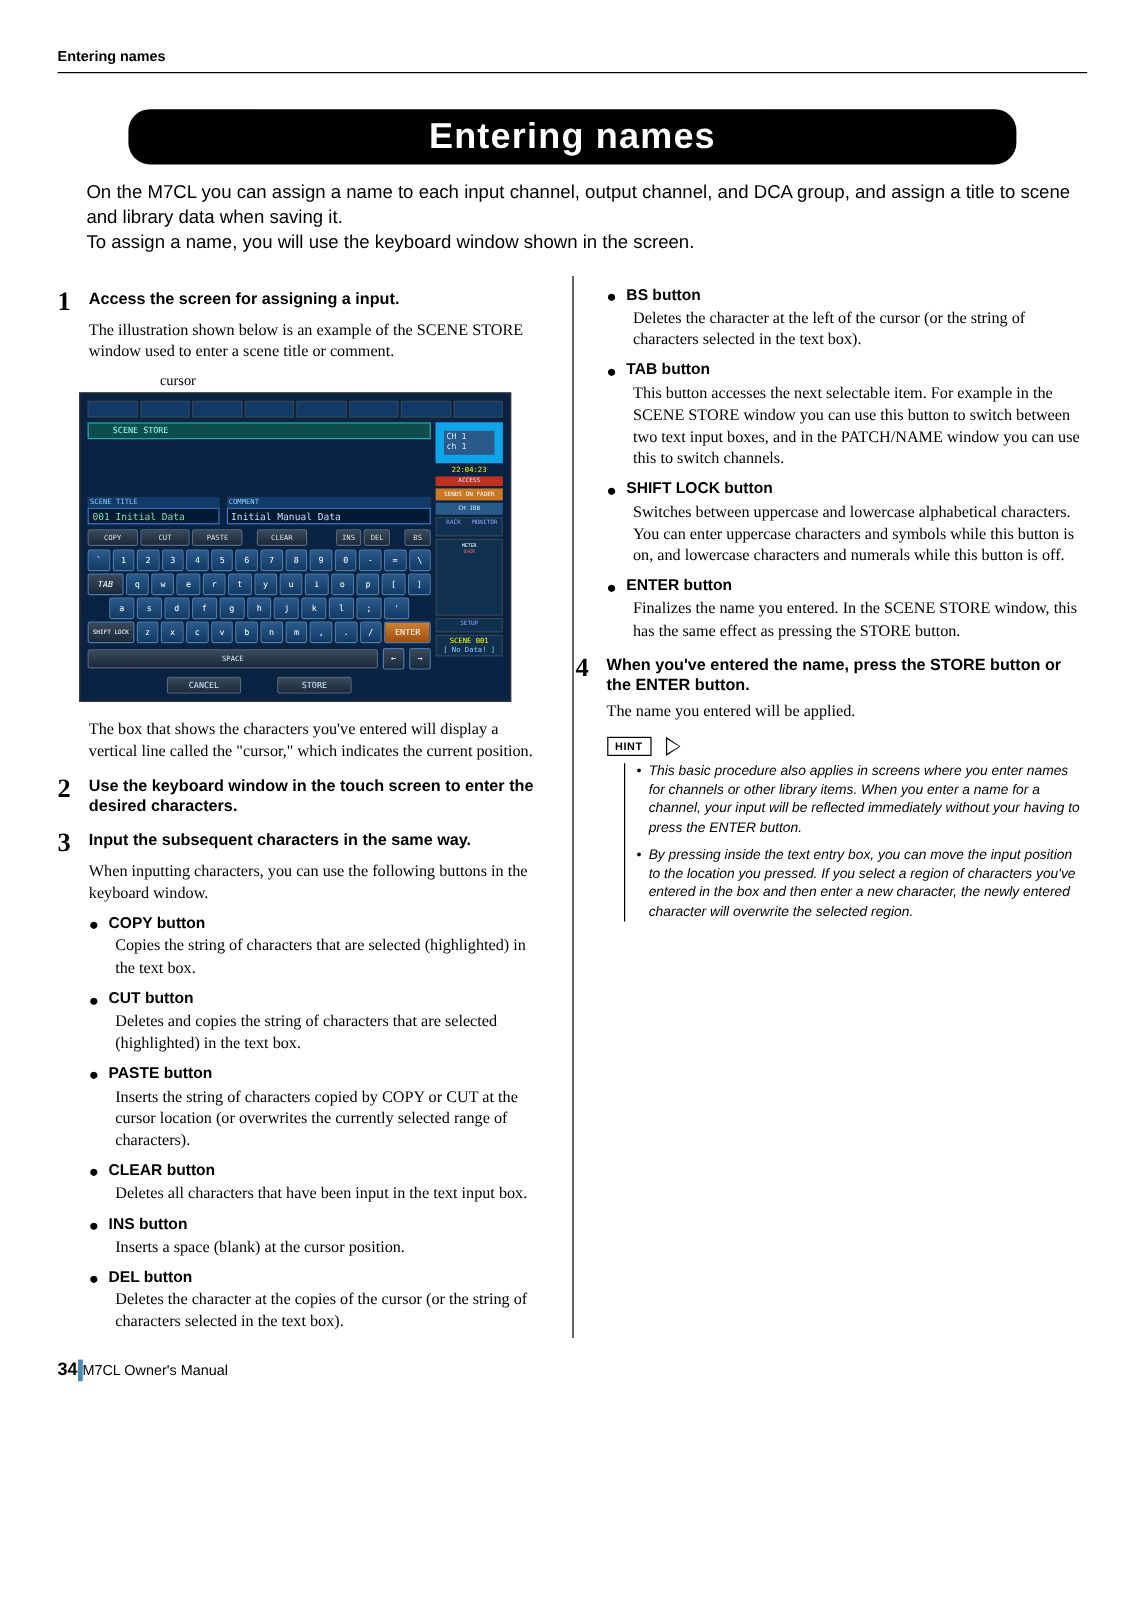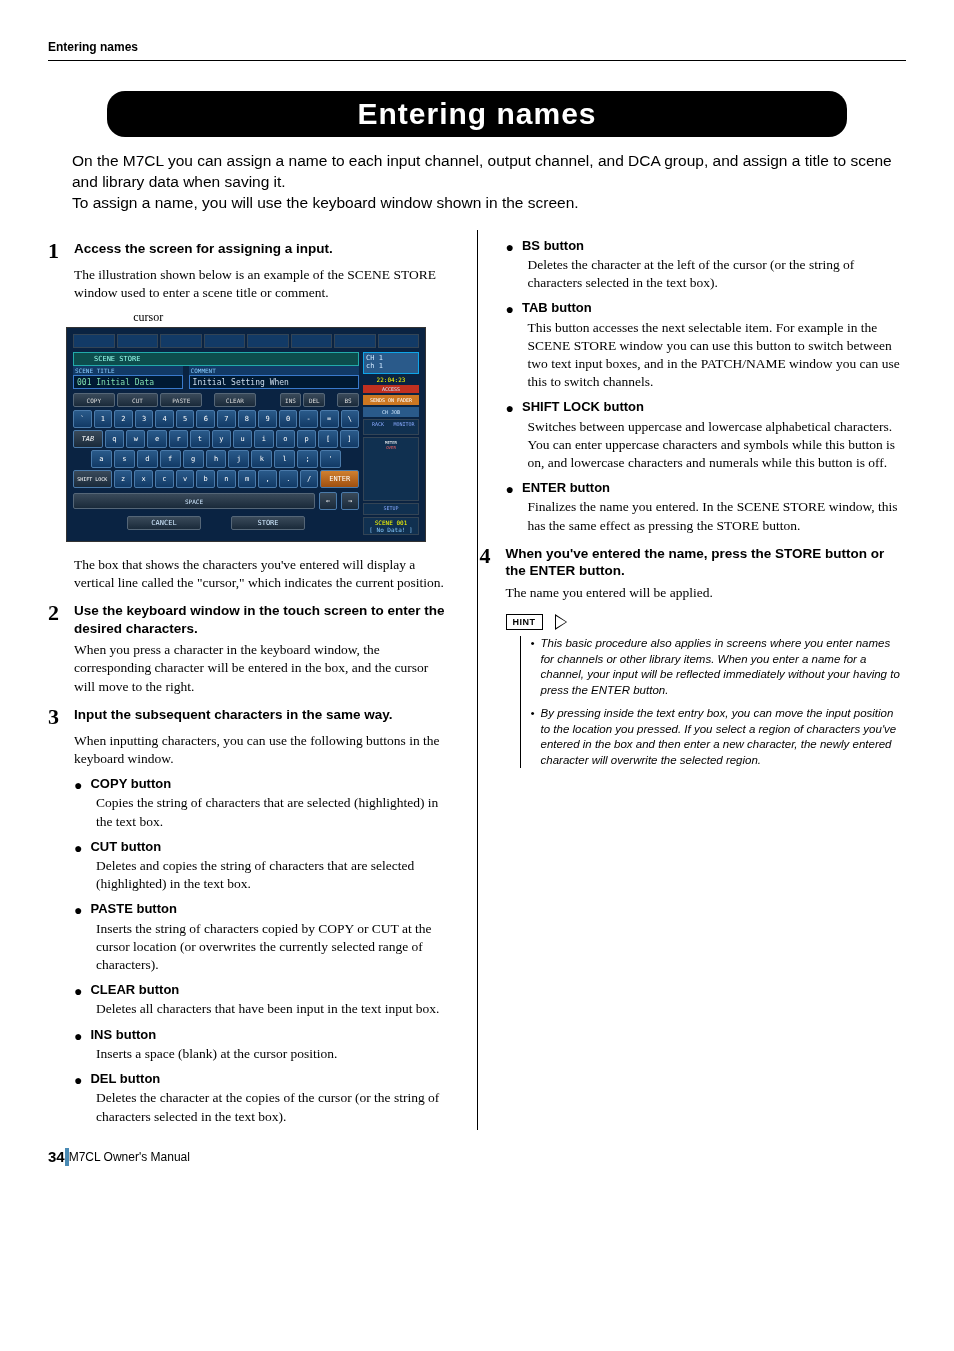--- a/index.html
+++ b/index.html
@@ -142,20 +142,21 @@
       color: #9fe;
       padding: 2px 20px;
       font-size: 7px;
       border: 1px solid #2aa;
     }
     .ss-row1 { display: flex; gap: 6px; margin-bottom: 4px; }
     .ss-field {
       flex: 1;
       display: flex;
       flex-direction: column;
+      margin-top: 48px;
     }
     .ss-field-lbl { font-size: 6px; color: #8cf; padding: 1px 2px; background: #123a66; }
     .ss-field-val {
       background: #001a33;
       border: 1px solid #3a7acc;
       padding: 2px 3px;
       color: #7fe0b0;
       font-size: 8px;
       height: 14px;
     }
@@ -208,41 +209,41 @@
       font-size: 6px;
       border-radius: 2px;
     }
     .ss-bottom {
       display: flex;
       gap: 30px;
       justify-content: center;
       margin-top: 4px;
     }
     .ss-bigbtn {
-      width: 74px;
+      width: 62px;
       height: 14px;
       background: linear-gradient(#3a4a5a, #1a2a3a);
       border: 1px solid #567;
       display: flex;
       align-items: center;
       justify-content: center;
       font-size: 7px;
       border-radius: 2px;
     }
     .ss-rside {
       background: #103050;
       border: 1px solid #345;
       font-size: 5px;
       padding: 1px;
       color: #8af;
       text-align: center;
     }
     .ss-ch1 {
       background: #2a5a8a;
-      border: 1px solid #0ea5e9;
+      border: 7px solid #0ea5e9;
       padding: 2px;
       font-size: 7px;
       text-align: left;
       line-height: 1.1;
     }
     .ss-time { font-size: 6px; text-align: center; color: #ff0; }
     .ss-access {
       background: #c03020;
       font-size: 5px;
       text-align: center;
@@ -372,21 +373,21 @@
       <div class="ss-body">
         <div class="ss-main">
           <div class="ss-store-label">SCENE STORE</div>
           <div class="ss-row1">
             <div class="ss-field" style="flex:0.9">
               <div class="ss-field-lbl">SCENE TITLE</div>
               <div class="ss-field-val">001 Initial Data</div>
             </div>
             <div class="ss-field" style="flex:1.4">
               <div class="ss-field-lbl">COMMENT</div>
-              <div class="ss-field-val" style="color:#cde">Initial Setting When</div>
+              <div class="ss-field-val" style="color:#cde">Initial Manual Data</div>
             </div>
           </div>
           <div class="ss-btnrow">
             <div class="ss-btn">COPY</div>
             <div class="ss-btn">CUT</div>
             <div class="ss-btn">PASTE</div>
             <div style="flex:0.2"></div>
             <div class="ss-btn">CLEAR</div>
             <div style="flex:0.5"></div>
             <div class="ss-btn" style="flex:0.5">INS</div>
@@ -486,21 +487,20 @@
         </div>
       </div>
     </div>
 
     <div class="bodytext">The box that shows the characters you've entered will display a vertical line called the "cursor," which indicates the current position.</div>
 
     <div class="step">
       <div class="stepnum">2</div>
       <div class="steptitle">Use the keyboard window in the touch screen to enter the desired characters.</div>
     </div>
-    <div class="bodytext">When you press a character in the keyboard window, the corresponding character will be entered in the box, and the cursor will move to the right.</div>
 
     <div class="step">
       <div class="stepnum">3</div>
       <div class="steptitle">Input the subsequent characters in the same way.</div>
     </div>
     <div class="bodytext">When inputting characters, you can use the following buttons in the keyboard window.</div>
 
     <div class="bullet-item">
         <div class="bullet-dot">●</div>
         <div class="bullet-title">COPY button</div>

